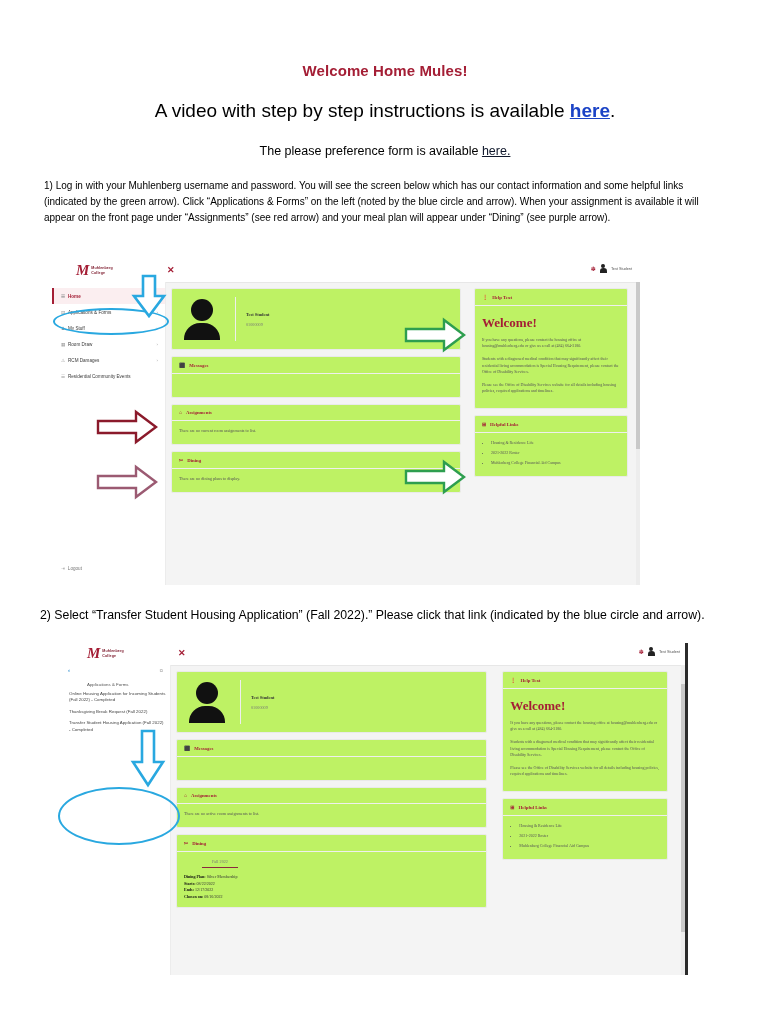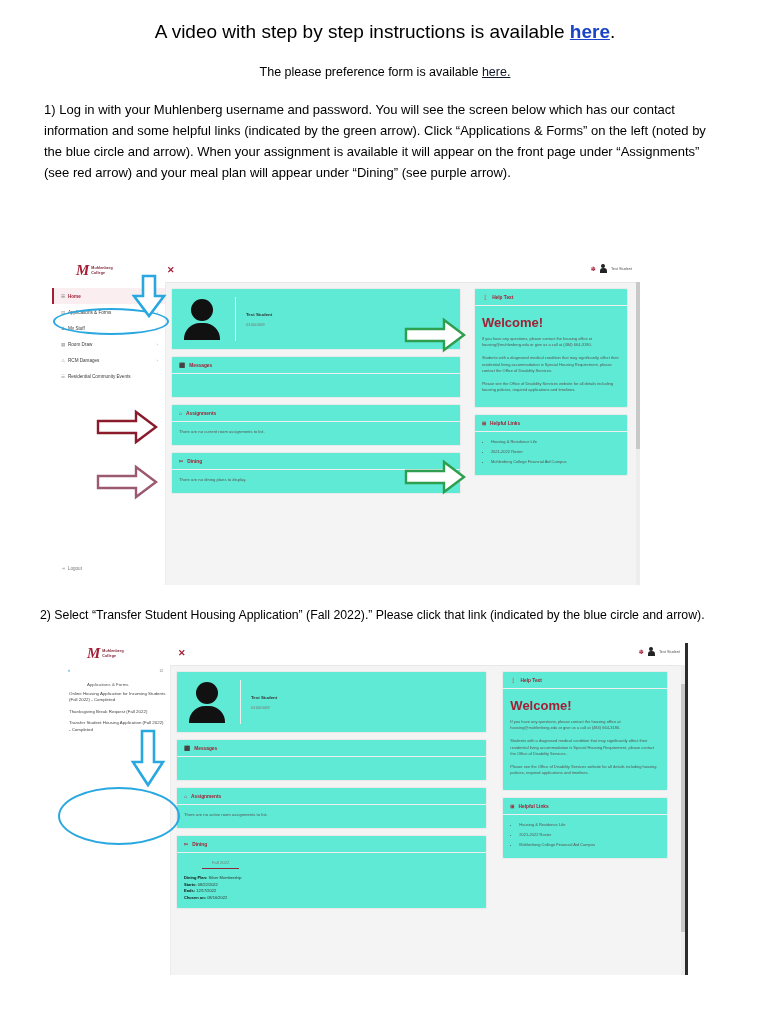--- a/index.html
+++ b/index.html
@@ -13,21 +13,21 @@
   .doc{position:absolute;left:0;top:0;width:770px;}
   .doc-title{
     text-align:center;font-weight:bold;color:#a41e35;font-size:15px;
     margin-top:62px;letter-spacing:.1px;
   }
   .doc-line2{text-align:center;font-size:19px;margin-top:21px;}
   .doc-line3{text-align:center;font-size:12.5px;margin-top:22px;}
   .lnk{color:#1b43c6;text-decoration:underline;font-weight:bold;}
   .lnk2{color:#0f172a;text-decoration:underline;}
   .para{
-    font-size:13px;line-height:1.62;margin:20px 46px 0 44px;text-align:left;
+    font-size:10px;line-height:1.62;margin:20px 46px 0 44px;text-align:left;
   }
   .para2{
     font-size:12.3px;line-height:1.62;margin:0 46px 0 40px;
     position:absolute;left:0;top:606px;width:690px;
   }
 
   
   .shot{position:absolute;background:#fff;}
   .shot1{left:52px;top:260px;width:588px;height:325px;}
   .shot2{left:63px;top:643px;width:625px;height:332px;}
@@ -102,21 +102,21 @@
     font-size:4.4px;color:#444;padding:0 4px 0 6px;line-height:1.45;
     margin-bottom:5px;
   }
 
   
   .main{position:absolute;top:22px;bottom:0;left:113px;right:8px;}
   .main2{left:107px;right:16px;}
   .cardcol{position:absolute;left:6px;top:6px;width:62%;}
   .cardcol2{position:absolute;right:4px;top:6px;width:33%;}
   .card{
-    background:#5eead4;border:1px solid #eaeaea;border-radius:2px;margin-bottom:6px;
+    background:#bef264;border:1px solid #eaeaea;border-radius:2px;margin-bottom:6px;font-family:Liberation Serif, serif;
   }
   .card-hd{
     display:flex;align-items:center;gap:4px;padding:5px 7px;
     border-bottom:1px solid #efefef;font-size:4.8px;font-weight:bold;color:#a41e35;
   }
   .card-hd .ic{font-size:5px;}
   .card-bd{padding:7px;font-size:4.2px;color:#555;min-height:9px;}
 
   
   .profile{display:flex;align-items:center;padding:8px 7px;}
@@ -164,20 +164,21 @@
   }
   .shot2 .rail{
     position:absolute;right:0;top:0;bottom:0;width:3px;background:#2b2b2b;
   }
 </style>
 </head>
 <body>
 
 <div class="doc">
 
+  <div class="doc-title">Welcome Home Mules!</div>
 
   <div class="doc-line2">
     <span>A video with step by step instructions is available </span><a class="lnk" href="#">here</a><span>.</span>
   </div>
 
   <div class="doc-line3">
     <span>The please preference form is available </span><a class="lnk2" href="#">here.</a>
   </div>
 
   <div class="para">1)  Log in with your Muhlenberg username and password. You will see the screen below which has our contact information and some helpful links (indicated by the green arrow). Click “Applications &amp; Forms” on the left (noted by the blue circle and arrow). When your assignment is available it will appear on the front page under “Assignments” (see red arrow) and your meal plan will appear under “Dining” (see purple arrow).</div>

